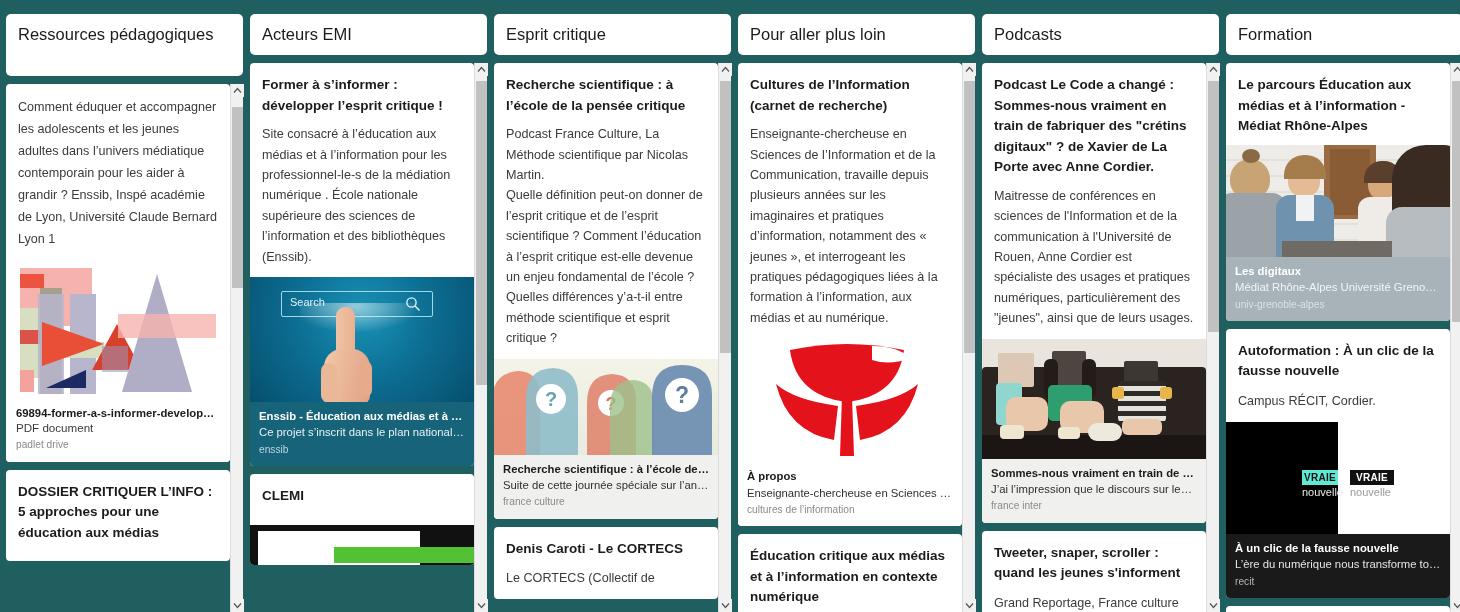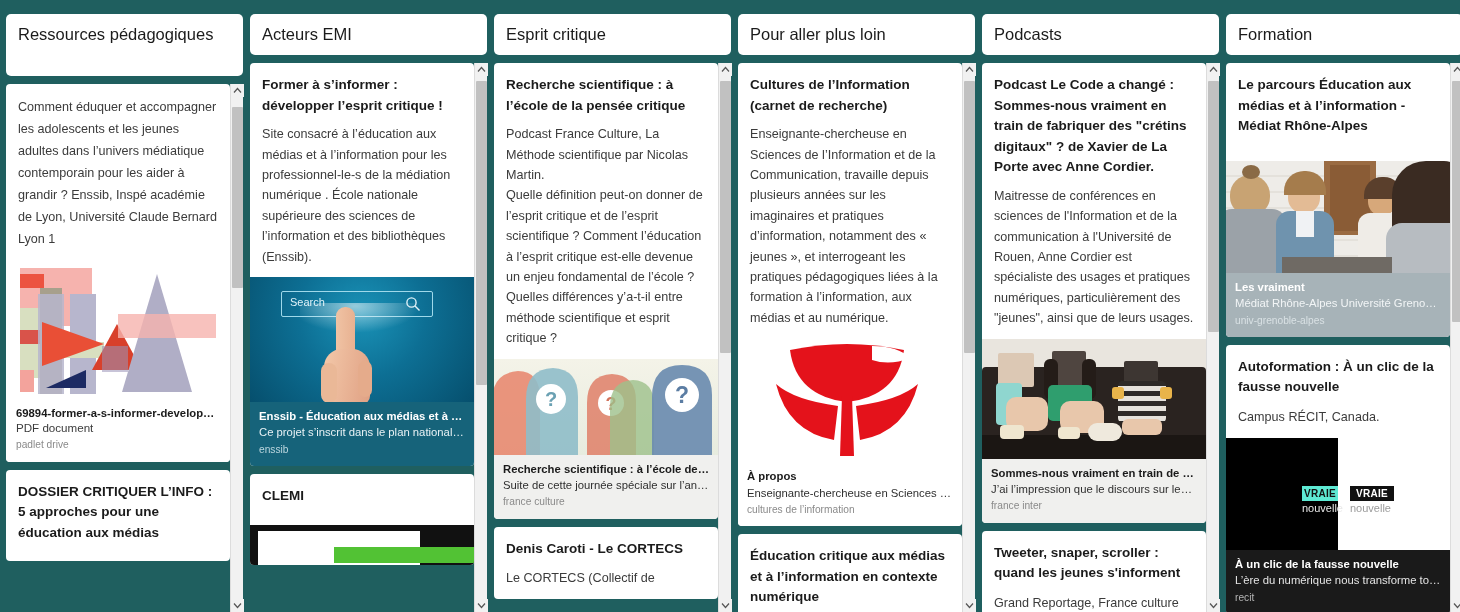--- a/index.html
+++ b/index.html
@@ -475,21 +475,21 @@
 
   <div class="column">
     <div class="col-header">
       <span>Formation</span>
     </div>
     <div class="col-body">
       <div class="col-scroll">
         <div class="col-inner">
           <div class="card">
             <div class="card-text" style="padding-bottom:8px;">
-              <div class="card-title" style="margin-bottom:16px;">Le parcours Éducation aux médias et à l’information - Médiat Rhône-Alpes</div>
+              <div class="card-title" style="margin-bottom:0;">Le parcours Éducation aux médias et à l’information - Médiat Rhône-Alpes</div>
             </div>
             <div class="preview gray">
               <div class="ill preview-img" style="height:112px;background:linear-gradient(180deg,#eceae6,#dedad3);">
                 <div class="abs" style="left:0;top:0;width:100%;height:112px;background:repeating-linear-gradient(180deg,#eeece8 0 14px,#e4e1db 14px 16px);"></div>
                 <div class="abs" style="left:98px;top:0;width:52px;height:74px;background:#9a6b42;"></div>
                 <div class="abs" style="left:104px;top:4px;width:40px;height:66px;background:#8a5c36;"></div>
 
                 <div class="abs" style="left:4px;top:14px;width:40px;height:40px;background:#c8a373;border-radius:50% 50% 45% 45%;"></div>
                 <div class="abs" style="left:16px;top:4px;width:18px;height:14px;background:#8a6a45;border-radius:50%;"></div>
                 <div class="abs" style="left:-8px;top:48px;width:68px;height:64px;background:#9ba2a8;border-radius:14px 14px 0 0;"></div>
@@ -503,30 +503,30 @@
                 <div class="abs" style="left:138px;top:16px;width:38px;height:22px;background:#5a3f2c;border-radius:18px 18px 0 0;"></div>
                 <div class="abs" style="left:132px;top:52px;width:48px;height:60px;background:#efece7;border-radius:12px 12px 0 0;"></div>
 
                 <div class="abs" style="left:172px;top:6px;width:42px;height:46px;background:#e0b896;border-radius:50% 50% 42% 42%;"></div>
                 <div class="abs" style="left:166px;top:0px;width:72px;height:80px;background:#3a2b22;border-radius:34px 20px 0 0;"></div>
                 <div class="abs" style="left:160px;top:62px;width:80px;height:50px;background:#b7bcc1;border-radius:16px 10px 0 0;"></div>
 
                 <div class="abs" style="left:56px;top:96px;width:110px;height:16px;background:#6f6a64;"></div>
               </div>
               <div class="preview-meta">
-                <div class="preview-title">Les vraiment</div>
+                <div class="preview-title">Les digitaux</div>
                 <div class="preview-desc">Médiat Rhône-Alpes Université Grenoble ...</div>
                 <div class="preview-src">univ-grenoble-alpes</div>
               </div>
             </div>
           </div>
           <div class="card">
             <div class="card-text">
               <div class="card-title">Autoformation : À un clic de la fausse nouvelle</div>
-              <div class="card-body">Campus RÉCIT, Canada.</div>
+              <div class="card-body">Campus RÉCIT, Cordier.</div>
             </div>
             <div class="preview dark">
               <div class="ill preview-img" style="height:112px;background:#ffffff;">
                 <div class="abs" style="left:0;top:0;width:112px;height:112px;background:#000000;"></div>
                 <div class="abs" style="left:76px;top:48px;width:36px;height:15px;background:#5eead4;display:flex;align-items:center;justify-content:center;">
                   <span style="font-size:10px;font-weight:bold;color:#111;font-family:'Liberation Sans',sans-serif;letter-spacing:.3px;">VRAIE</span>
                 </div>
                 <div class="abs" style="left:76px;top:64px;font-size:11px;color:#e9e9e9;font-family:'Liberation Sans',sans-serif;">
                   <span>nouvelle</span>
                 </div>

